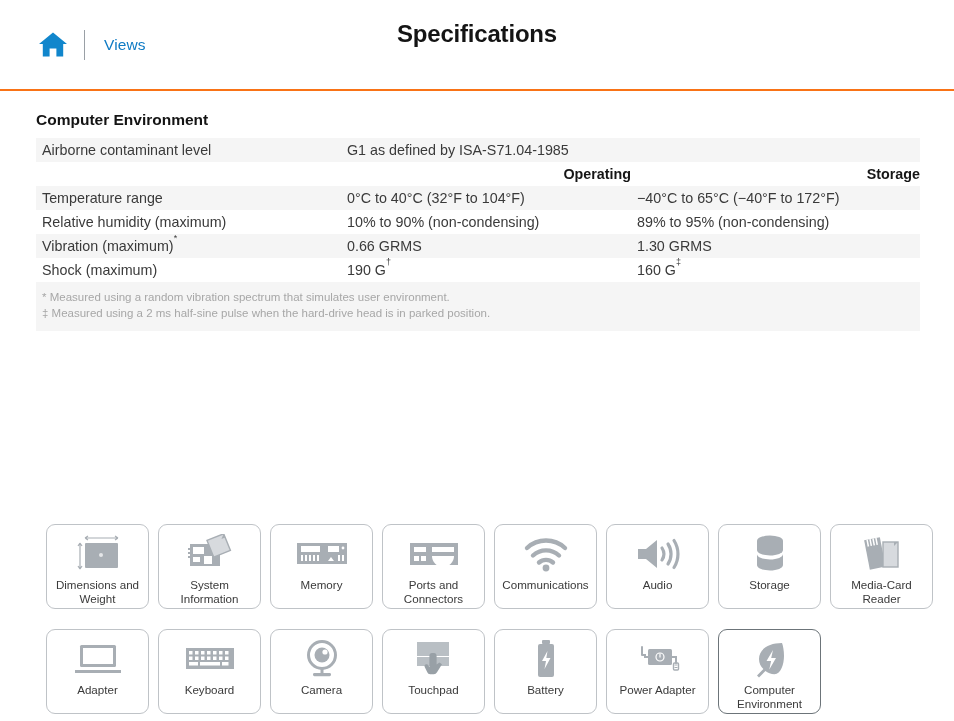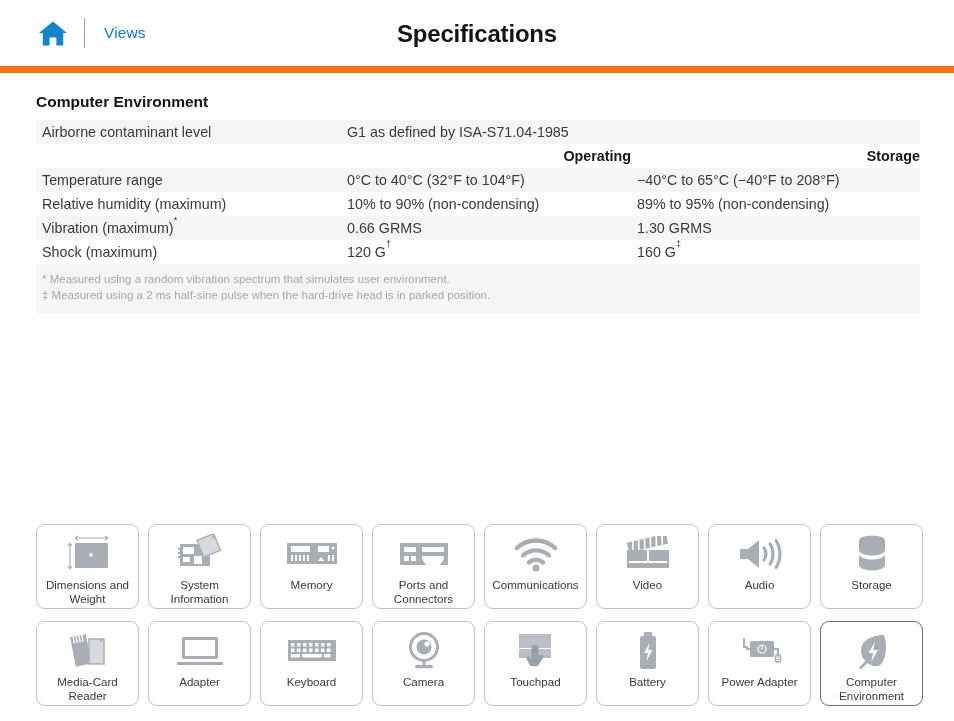--- a/index.html
+++ b/index.html
@@ -10,22 +10,22 @@
     height: 721px;
     background: #ffffff;
     font-family: "Liberation Sans", "DejaVu Sans", sans-serif;
     color: #2b2b2b;
     overflow: hidden;
   }
 
   
   .app-header {
     position: relative;
-    height: 73px;
-    border-bottom: 7px solid #f97316;
+    height: 91px;
+    border-bottom: 2px solid #f97316;
     display: flex;
     align-items: center;
   }
   .home-btn {
     margin-left: 36px;
     width: 34px;
     height: 34px;
     display: flex;
     align-items: center;
     justify-content: center;
@@ -111,26 +111,26 @@
     padding: 8px 6px 10px 6px;
     font-size: 11.5px;
     color: #a7a7a7;
     line-height: 15.5px;
   }
   .footnotes div { white-space: nowrap; }
 
   
   .icon-grid {
     position: absolute;
-    left: 36px;
+    left: 46px;
     top: 524px;
     width: 896px;
     display: flex;
     flex-wrap: wrap;
-    gap: 12px 9px;
+    gap: 20px 9px;
   }
   .tile {
     width: 103px;
     height: 85px;
     border: 1px solid #bfc3c7;
     border-radius: 9px;
     background: #ffffff;
     display: flex;
     flex-direction: column;
     align-items: center;
@@ -185,35 +185,35 @@
         <td colspan="2">G1 as defined by ISA-S71.04-1985</td>
       </tr>
       <tr class="plain hdr-row">
         <td class="col-label"></td>
         <td>Operating</td>
         <td>Storage</td>
       </tr>
       <tr class="zebra">
         <td class="col-label"><span>Temperature range</span><sup></sup></td>
         <td><span>0°C to 40°C (32°F to 104°F)</span><sup></sup></td>
-        <td><span>−40°C to 65°C (−40°F to 208°F)</span><sup></sup></td>
+        <td><span>−40°C to 65°C (−40°F to 172°F)</span><sup></sup></td>
       </tr>
       <tr class="plain">
         <td class="col-label"><span>Relative humidity (maximum)</span><sup></sup></td>
         <td><span>10% to 90% (non-condensing)</span><sup></sup></td>
         <td><span>89% to 95% (non-condensing)</span><sup></sup></td>
       </tr>
       <tr class="zebra">
         <td class="col-label"><span>Vibration (maximum)</span><sup>*</sup></td>
         <td><span>0.66 GRMS</span><sup></sup></td>
         <td><span>1.30 GRMS</span><sup></sup></td>
       </tr>
       <tr class="plain">
         <td class="col-label"><span>Shock (maximum)</span><sup></sup></td>
-        <td><span>120 G</span><sup>†</sup></td>
+        <td><span>190 G</span><sup>†</sup></td>
         <td><span>160 G</span><sup>‡</sup></td>
       </tr>
     </tbody>
   </table>
 
   <div class="footnotes">
     <div>* Measured using a random vibration spectrum that simulates user environment.</div>
     <div>‡ Measured using a 2 ms half-sine pulse when the hard-drive head is in parked position.</div>
   </div>
 </div>
@@ -294,35 +294,20 @@
             <path d="M4 12a28 28 0 0 1 38 0" stroke-width="4.4"></path>
             <path d="M10 19.5a19 19 0 0 1 26 0" stroke-width="4.4"></path>
             <path d="M16 26.5a10.5 10.5 0 0 1 14 0" stroke-width="4.4"></path>
           </g>
           <circle cx="23" cy="32" r="3.4" fill="#a8aeb4"></circle>
         </svg>
     </span>
     <span class="tile-label">Communications</span>
   </div>
 
-  <div class="tile">
-    <span class="tile-icon">
-      <svg width="48" height="36" viewBox="0 0 48 36">
-          <g transform="rotate(-13 24 9)">
-            <rect x="4" y="2" width="40" height="10" fill="#a8aeb4"></rect>
-            <g stroke="#fff" stroke-width="1.6">
-              <path d="M10 2l-2 10M16 2l-2 10M22 2l-2 10M28 2l-2 10M34 2l-2 10M40 2l-2 10"></path>
-            </g>
-          </g>
-          <rect x="3" y="14" width="42" height="18" fill="#a8aeb4"></rect>
-          <path d="M24 14v12M5 26h38" stroke="#fff" stroke-width="2"></path>
-        </svg>
-    </span>
-    <span class="tile-label">Video</span>
-  </div>
 
   <div class="tile">
     <span class="tile-icon">
       <svg width="48" height="36" viewBox="0 0 48 36">
           <path d="M4 13h8l11-9v28l-11-9H4z" fill="#a8aeb4"></path>
           <g fill="none" stroke="#a8aeb4" stroke-width="3.2" stroke-linecap="round">
             <path d="M28 12a11 11 0 0 1 0 12"></path>
             <path d="M34 8a18 18 0 0 1 0 20"></path>
             <path d="M40 4.5a25 25 0 0 1 0 27"></path>
           </g>

